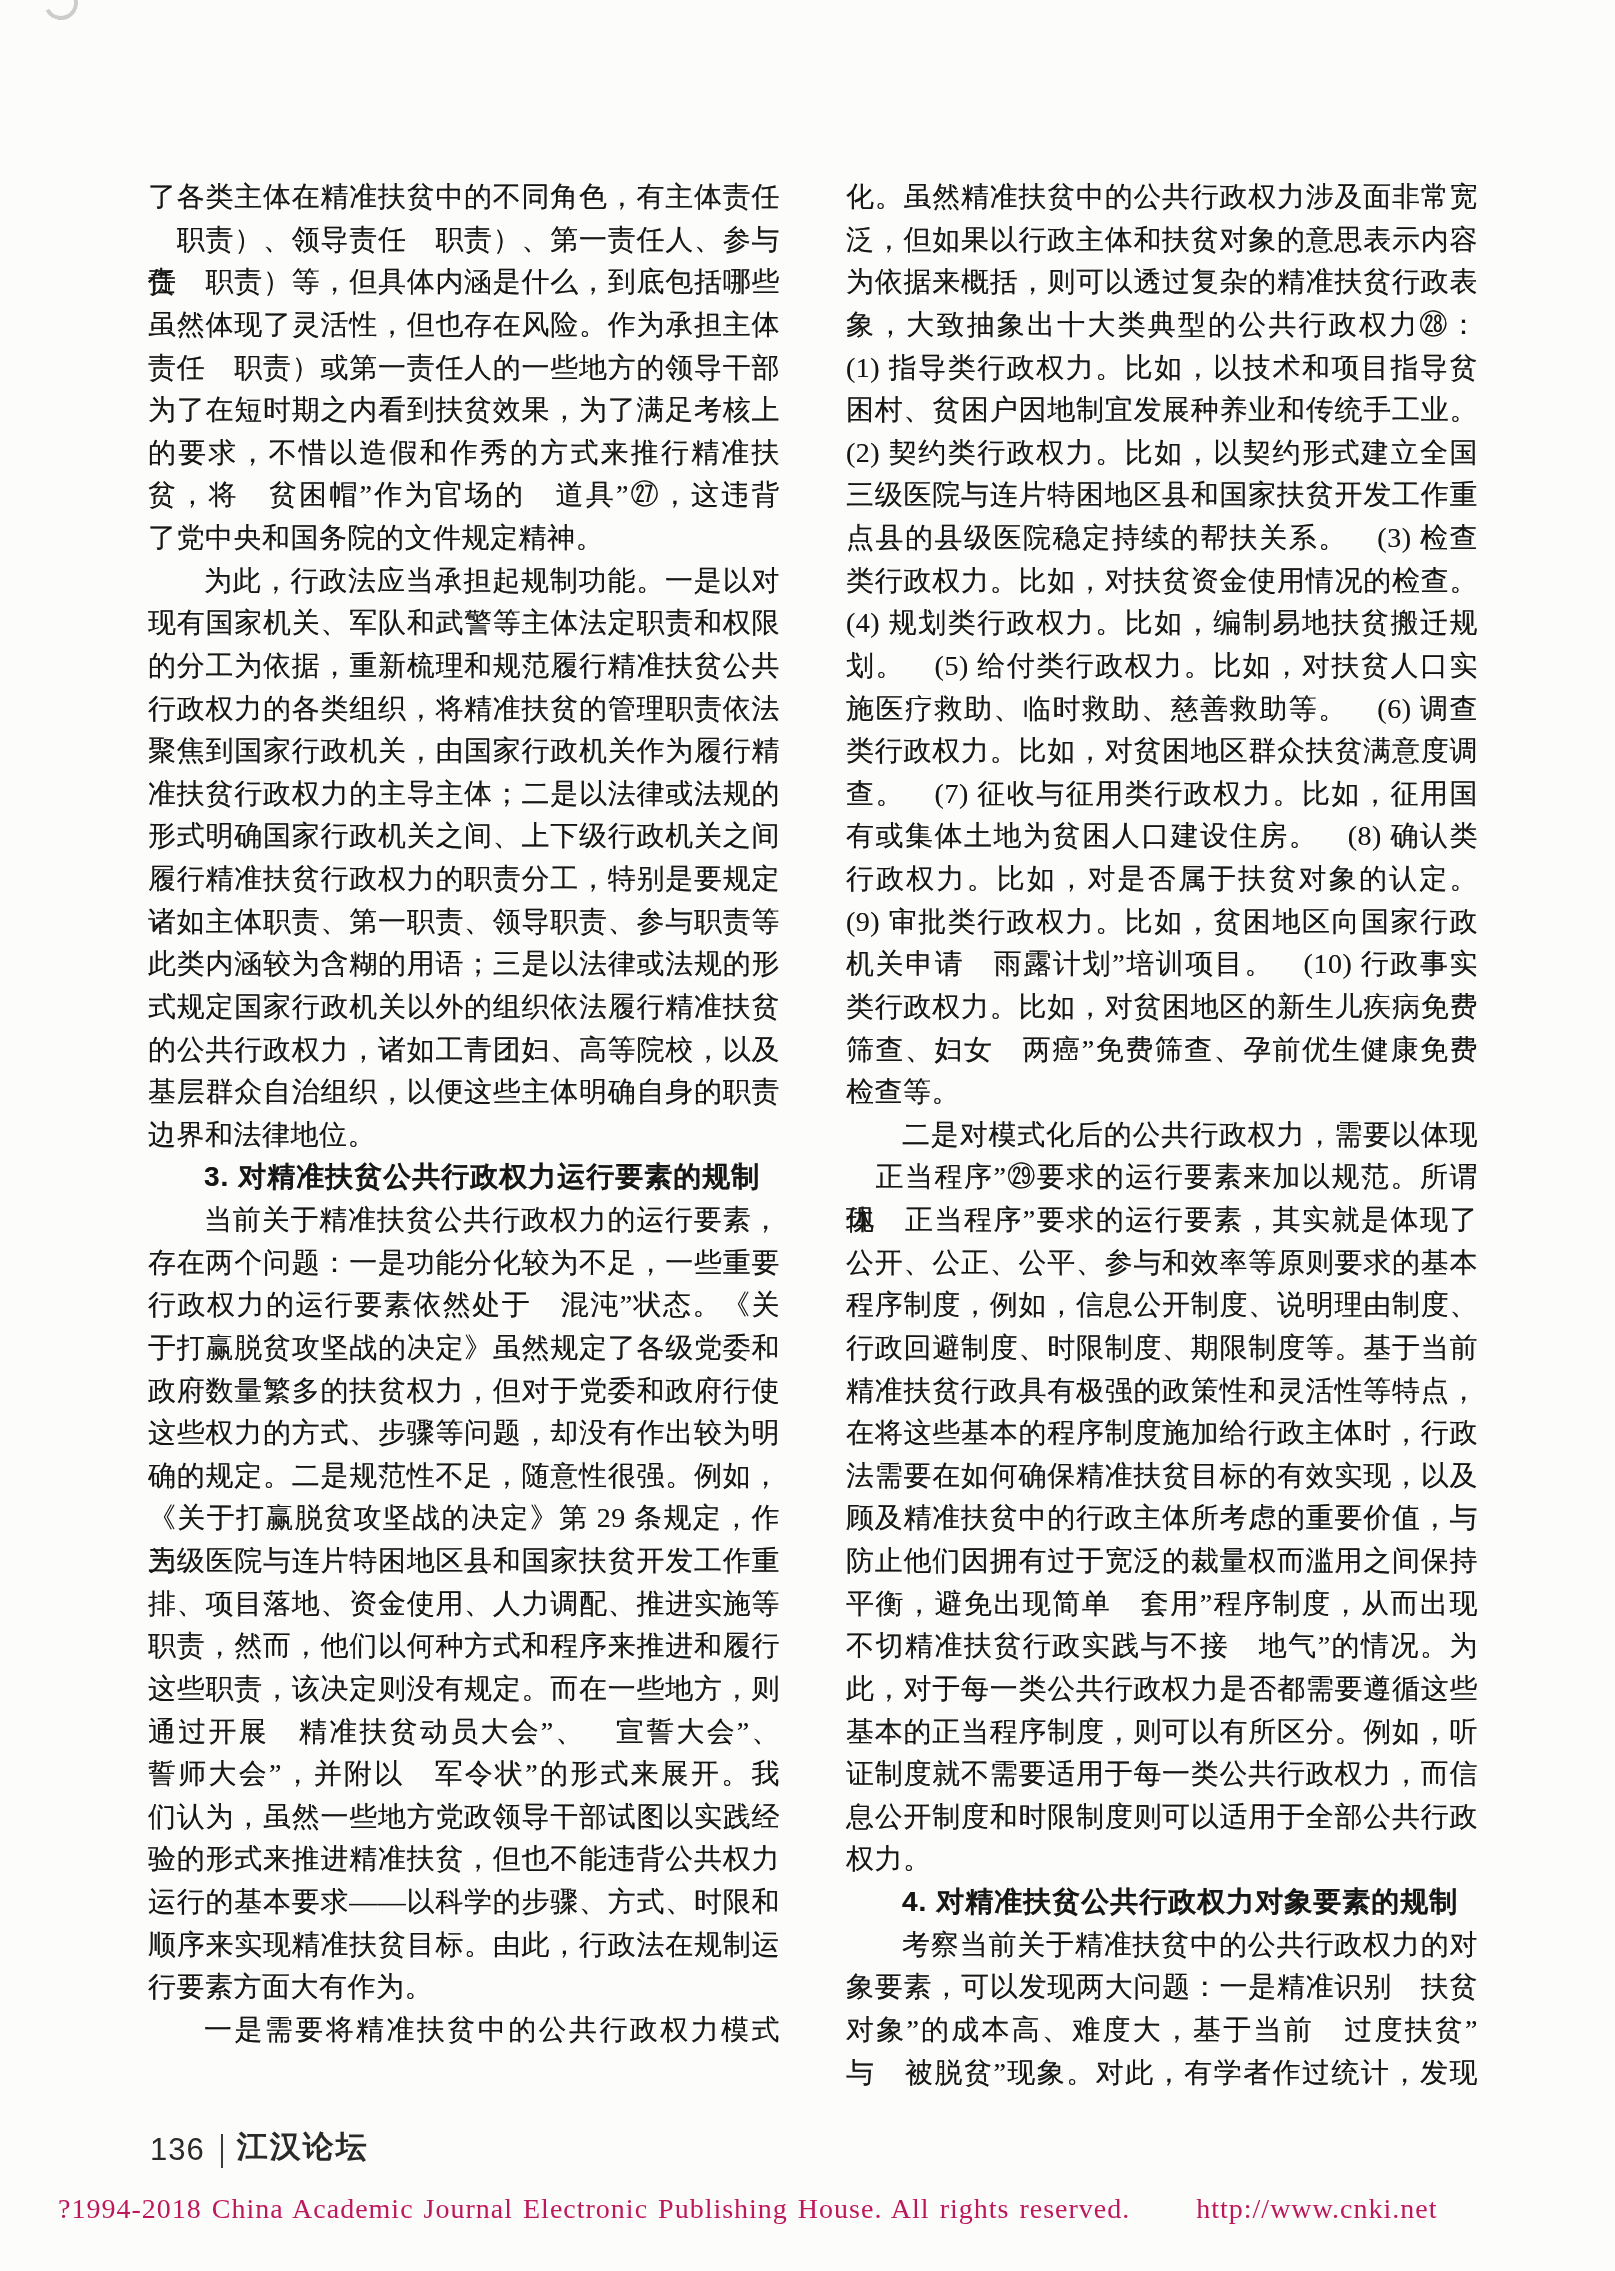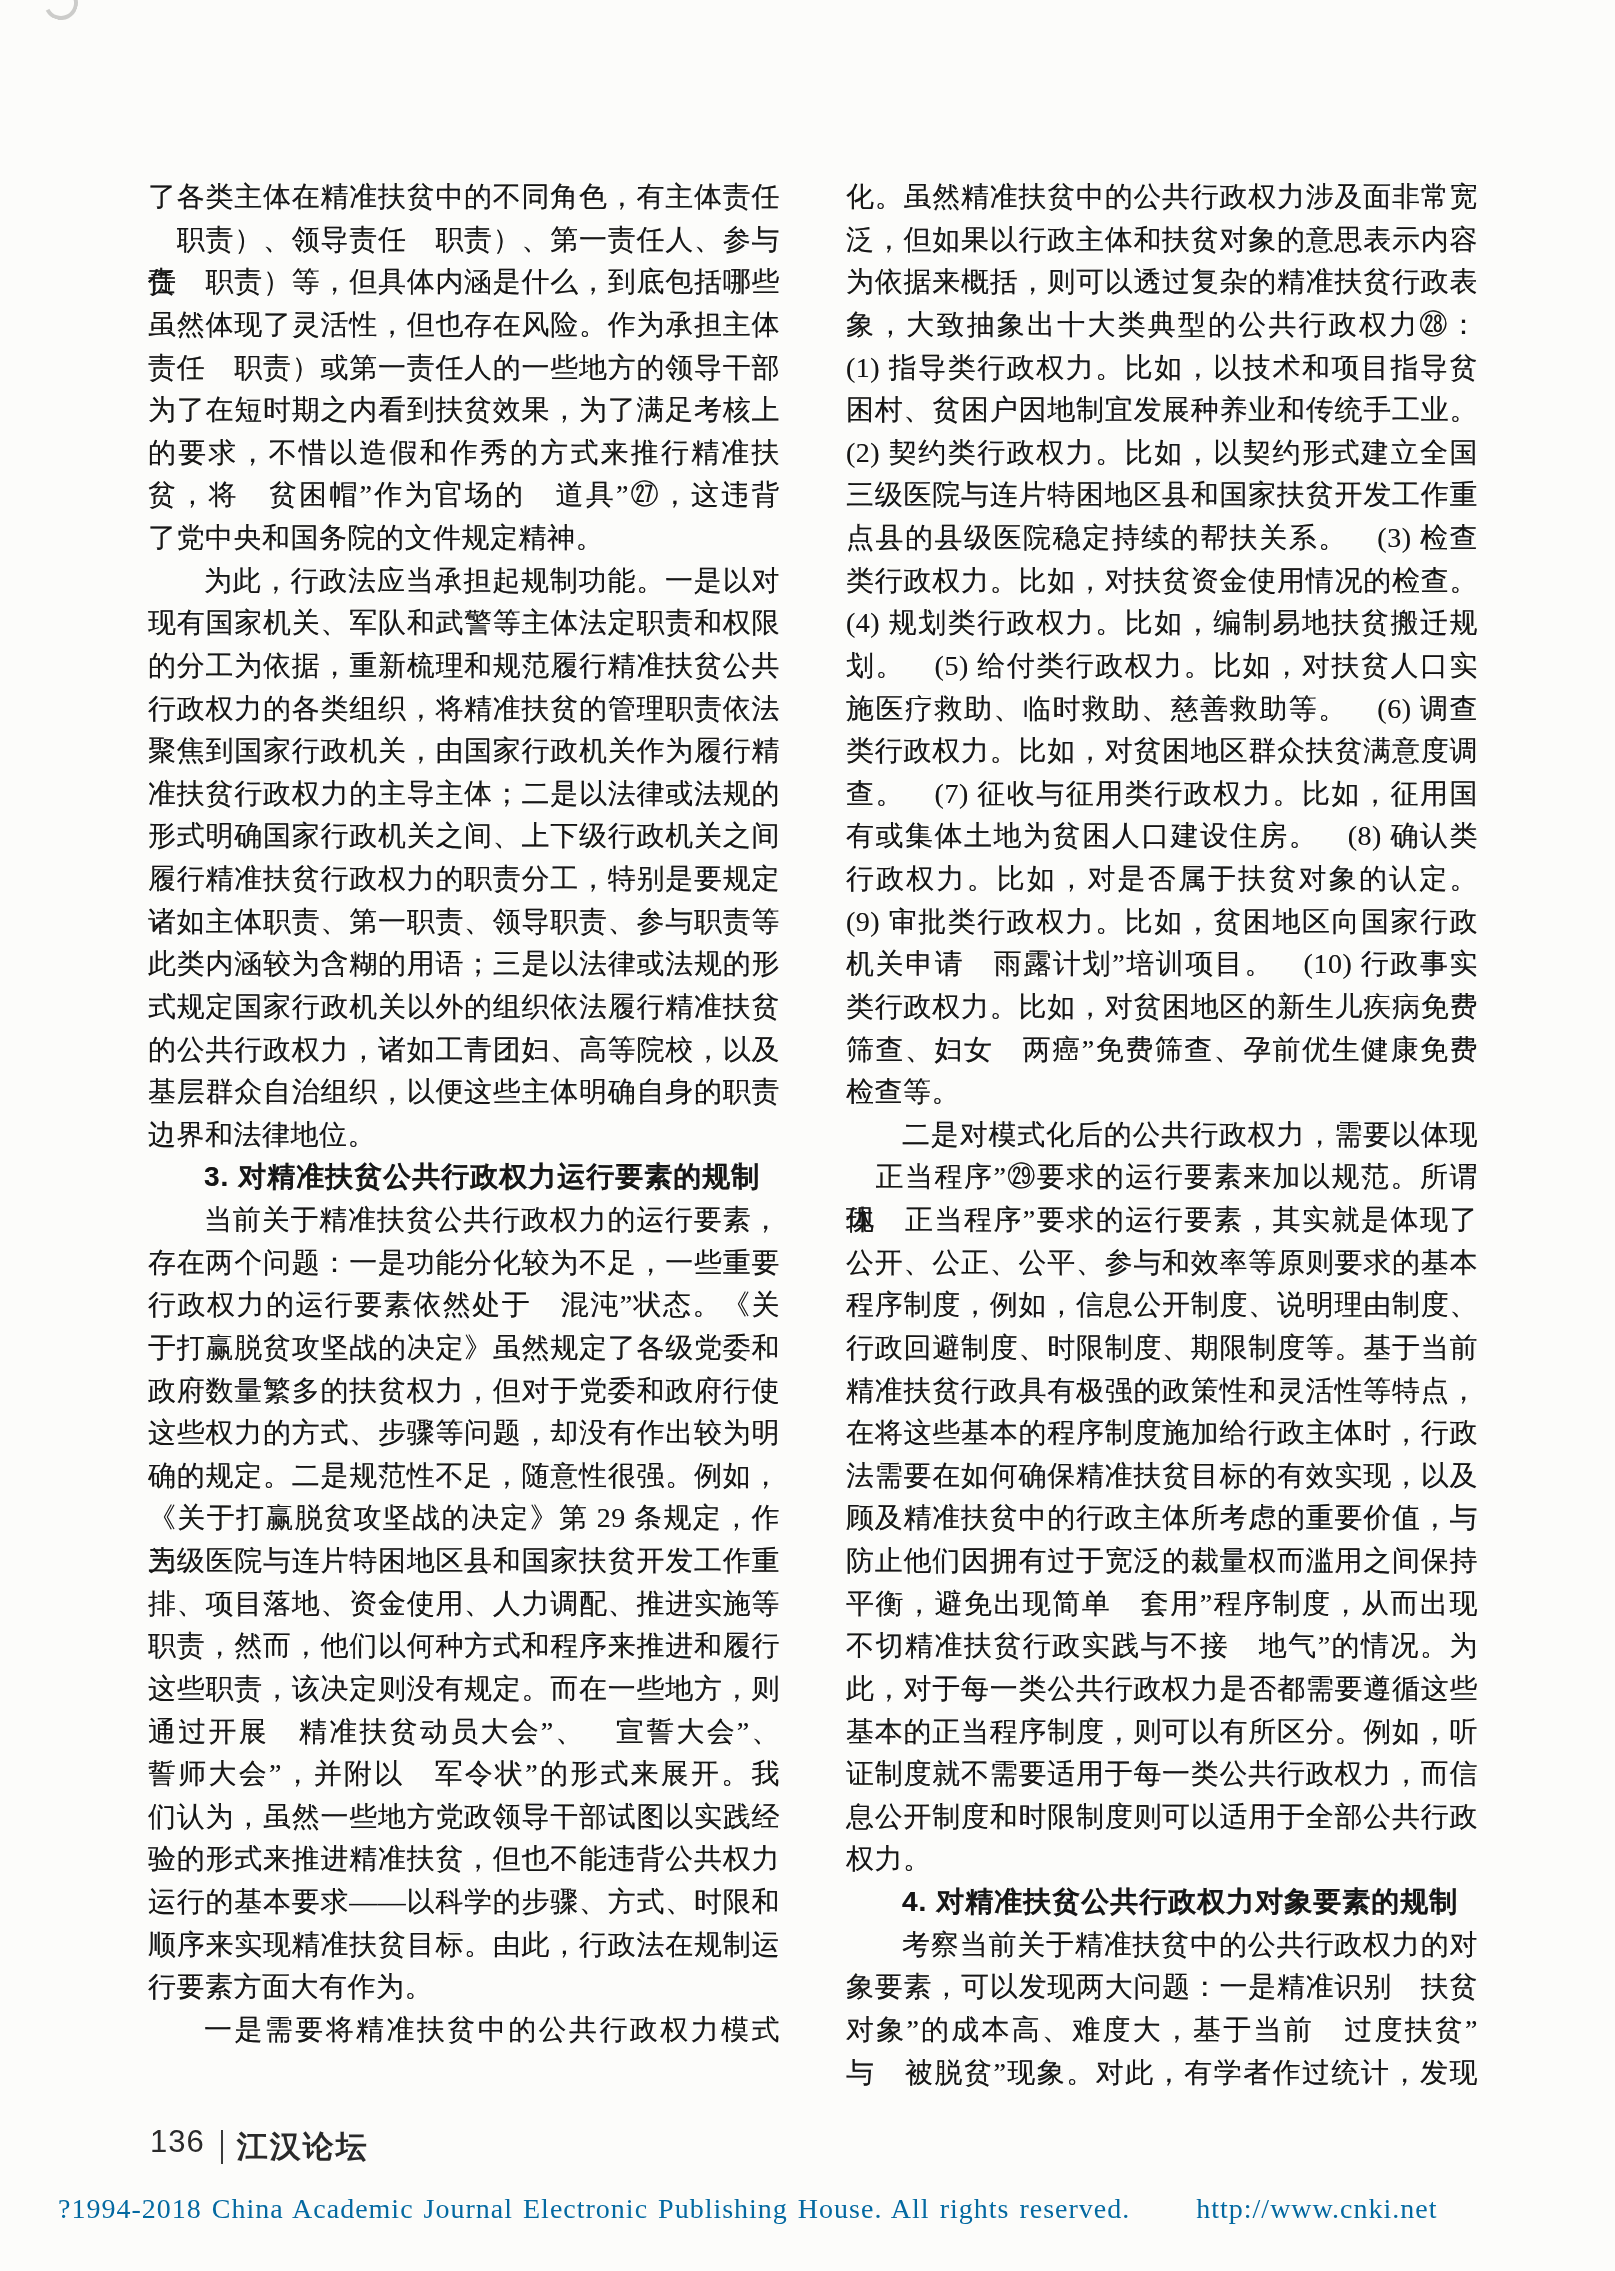--- a/index.html
+++ b/index.html
@@ -42,37 +42,37 @@
   .line.end{text-align-last:left;}
   .line.ind{padding-left:56px;}
   .line.hd{
     font-family:"Liberation Sans","DejaVu Sans",sans-serif;
     font-weight:700;
     text-align-last:left;
     letter-spacing:1px;
   }
   .footer-left{
     position:absolute;left:150px;top:2124px;
-    display:flex;align-items:flex-start;
+    display:flex;align-items:flex-end;
     font-size:31px;color:#2a2a2a;
   }
   .footer-left .pageno{
     font-family:"Liberation Sans","DejaVu Sans",sans-serif;
     letter-spacing:1px;
   }
   .footer-left .bar{
     display:inline-block;width:2px;height:34px;
     background:#3a3a3a;margin:6px 14px 0 16px;
   }
   .footer-left .journal{
     font-weight:600;letter-spacing:2px;margin-top:2px;
   }
   .copyright{
     position:absolute;left:58px;top:2193px;
-    font-size:28px;color:#0369a1;
+    font-size:28px;color:#be185d;
     letter-spacing:1px;word-spacing:2px;
     white-space:nowrap;
   }
   .copyright .url{margin-left:56px;}
 </style>
 </head>
 <body>
 
 <div class="sheet">
 

